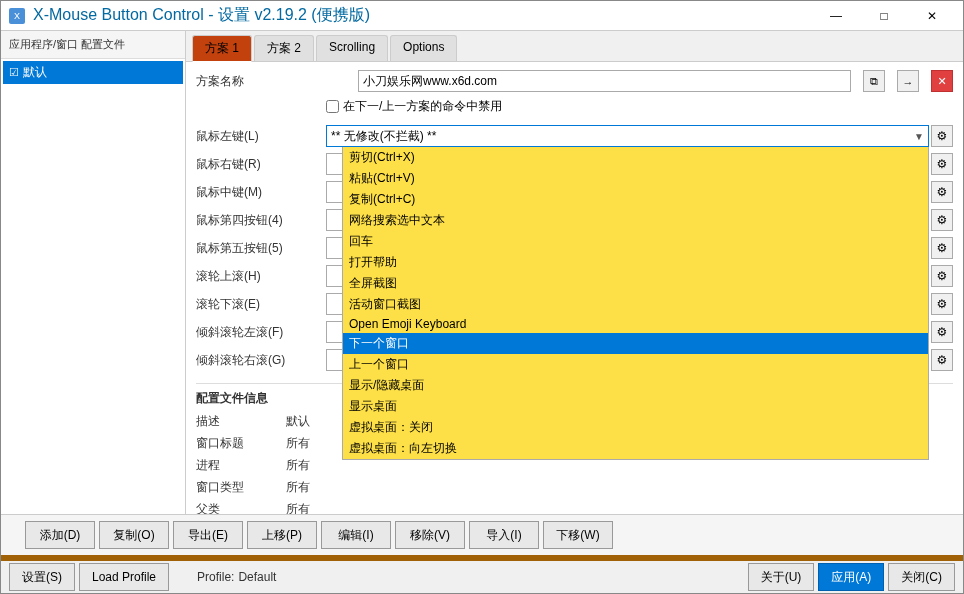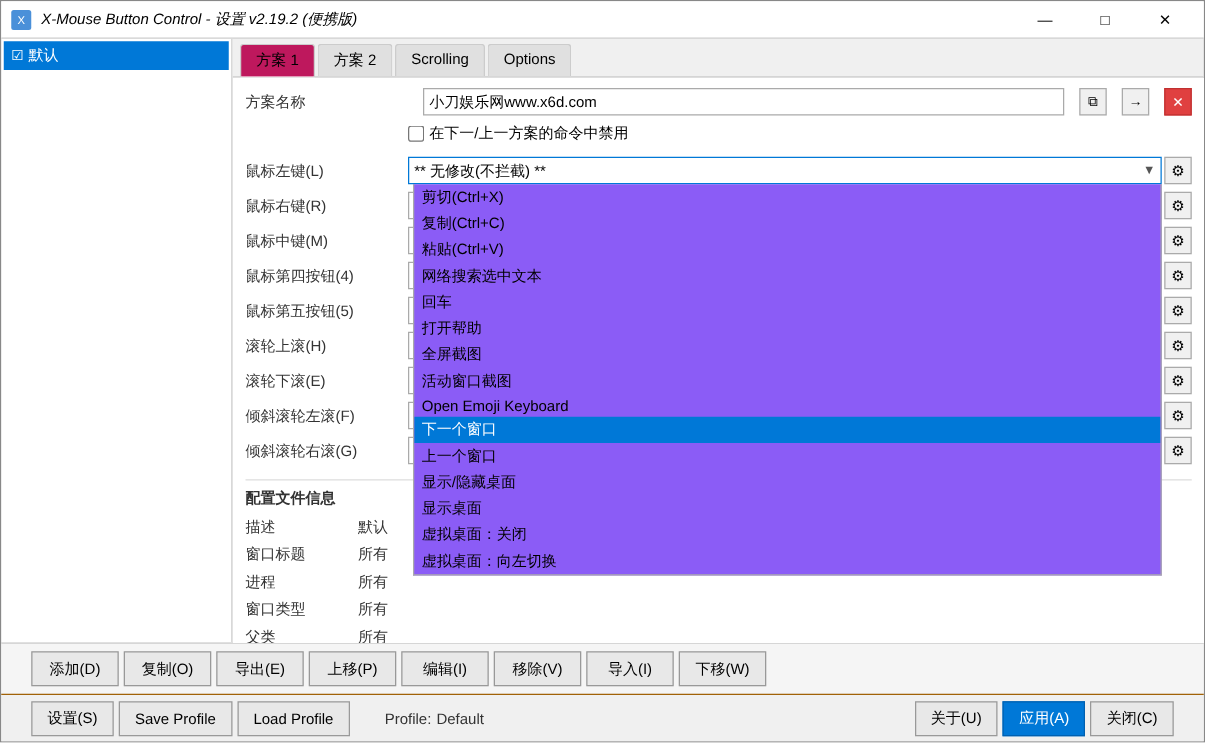--- a/index.html
+++ b/index.html
@@ -39,23 +39,22 @@
       height: 16px;
       background: #4a90d9;
       border-radius: 2px;
       display: flex;
       align-items: center;
       justify-content: center;
       color: white;
       font-size: 9px;
     }
     .title-text {
-      font-size: 12px;
-      color: #000000;
-      font-style: italic;
+      font-size: 16px;
+      color: #0369a1;
     }
     .title-controls {
       display: flex;
       gap: 2px;
     }
     .title-btn {
       width: 46px;
       height: 30px;
       border: none;
       background: transparent;
@@ -123,21 +122,21 @@
       padding: 4px 12px;
       border: 1px solid #ccc;
       border-bottom: none;
       background: #e0e0e0;
       cursor: pointer;
       font-size: 12px;
       margin-right: 2px;
       border-radius: 3px 3px 0 0;
     }
     .tab.active {
-      background: #be185d;
+      background: #c2410c;
       border-bottom: 1px solid #fff;
       margin-bottom: -1px;
     }
 
     .tab-content {
       flex: 1;
       background: #fff;
       padding: 8px 10px;
       overflow-y: auto;
     }
@@ -152,20 +151,21 @@
       width: 130px;
       font-size: 12px;
       color: #333;
     }
     .profile-name-input {
       flex: 1;
       height: 22px;
       border: 1px solid #aaa;
       padding: 2px 4px;
       font-size: 12px;
+      margin-left: 20px;
     }
     .icon-btn {
       width: 22px;
       height: 22px;
       border: 1px solid #aaa;
       background: #f0f0f0;
       cursor: pointer;
       display: flex;
       align-items: center;
       justify-content: center;
@@ -254,23 +254,23 @@
     }
     .dropdown-trigger .arrow {
       position: absolute;
       right: 4px;
       font-size: 10px;
       color: #555;
     }
     .dropdown-list {
       position: absolute;
       top: 22px;
-      left: 4px;
+      left: 16px;
       right: 0;
-      background: #8b5cf6;
+      background: #fde047;
       border: 1px solid #aaa;
       border-top: none;
       z-index: 100;
       max-height: 340px;
       overflow-y: auto;
     }
     .dropdown-list-item {
       padding: 2px 6px;
       font-size: 12px;
       cursor: pointer;
@@ -323,22 +323,22 @@
       border: 1px solid #999;
       background: #e8e8e8;
       cursor: pointer;
       font-size: 12px;
       min-width: 70px;
     }
 
     .footer-bar {
       display: flex;
       align-items: center;
-      padding: 4px 24px;
-      border-top: 1px solid #a16207;
+      padding: 4px 8px;
+      border-top: 6px solid #a16207;
       background: #f0f0f0;
       gap: 4px;
       height: 38px;
     }
     .footer-btn {
       height: 28px;
       padding: 0 12px;
       border: 1px solid #999;
       background: #e8e8e8;
       cursor: pointer;
@@ -376,20 +376,21 @@
     <div class="title-controls">
       <button class="title-btn">—</button>
       <button class="title-btn">□</button>
       <button class="title-btn close">✕</button>
     </div>
   </div>
 
   <div class="main-content">
 
     <div class="left-panel">
+      <div class="left-panel-header">应用程序/窗口 配置文件</div>
       <div class="left-panel-list">
         <div class="left-panel-item selected">
           <span class="checkbox-icon">☑</span>
           <span>默认</span>
         </div>
       </div>
     </div>
 
     <div class="right-panel">
 
@@ -419,22 +420,22 @@
 
           <div class="button-row">
             <span class="button-row-label">鼠标左键(L)</span>
             <div class="dropdown-open-container">
               <div class="dropdown-trigger">
                 <span>** 无修改(不拦截) **</span>
                 <span class="arrow">▼</span>
               </div>
               <div class="dropdown-list">
                 <div class="dropdown-list-item">剪切(Ctrl+X)</div>
+                <div class="dropdown-list-item">粘贴(Ctrl+V)</div>
                 <div class="dropdown-list-item">复制(Ctrl+C)</div>
-                <div class="dropdown-list-item">粘贴(Ctrl+V)</div>
                 <div class="dropdown-list-item">网络搜索选中文本</div>
                 <div class="dropdown-list-item">回车</div>
                 <div class="dropdown-list-item">打开帮助</div>
                 <div class="dropdown-list-item">全屏截图</div>
                 <div class="dropdown-list-item">活动窗口截图</div>
                 <div class="dropdown-list-item">Open Emoji Keyboard</div>
                 <div class="dropdown-list-item highlighted">下一个窗口</div>
                 <div class="dropdown-list-item">上一个窗口</div>
                 <div class="dropdown-list-item">显示/隐藏桌面</div>
                 <div class="dropdown-list-item">显示桌面</div>
@@ -545,21 +546,20 @@
     <button class="action-btn">导出(E)</button>
     <button class="action-btn">上移(P)</button>
     <button class="action-btn">编辑(I)</button>
     <button class="action-btn">移除(V)</button>
     <button class="action-btn">导入(I)</button>
     <button class="action-btn">下移(W)</button>
   </div>
 
   <div class="footer-bar">
     <button class="footer-btn">设置(S)</button>
-    <button class="footer-btn">Save Profile</button>
     <button class="footer-btn">Load Profile</button>
     <span class="footer-profile-label">Profile:</span>
     <span class="footer-profile-value">Default</span>
     <span class="footer-spacer"></span>
     <button class="footer-btn">关于(U)</button>
     <button class="footer-btn primary">应用(A)</button>
     <button class="footer-btn">关闭(C)</button>
   </div>
 </div>
 

